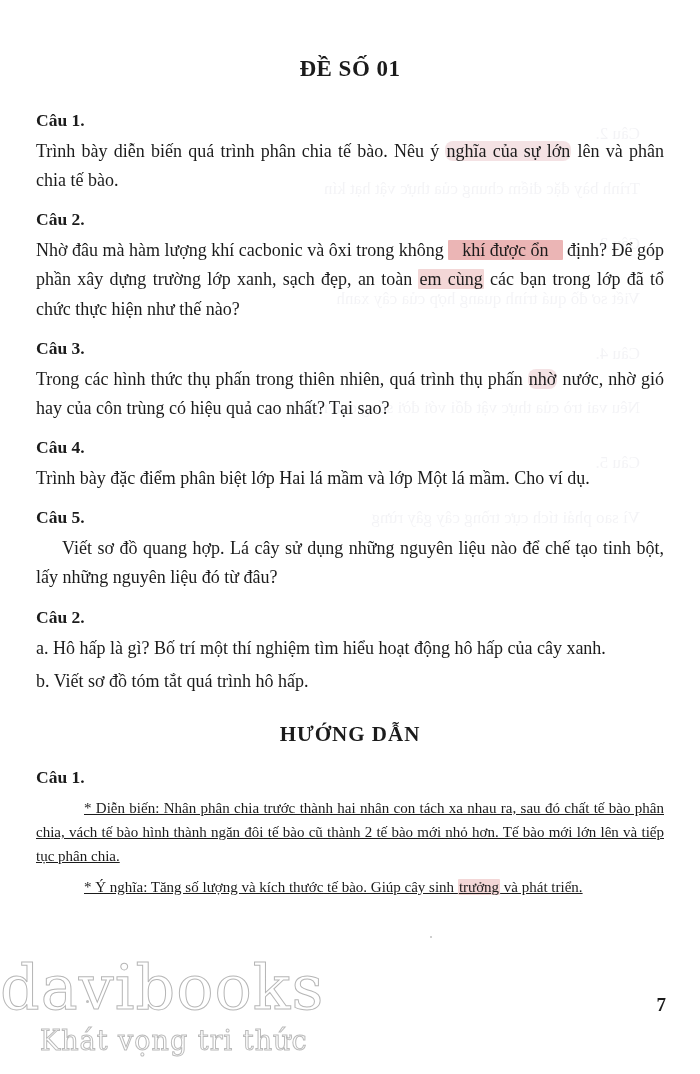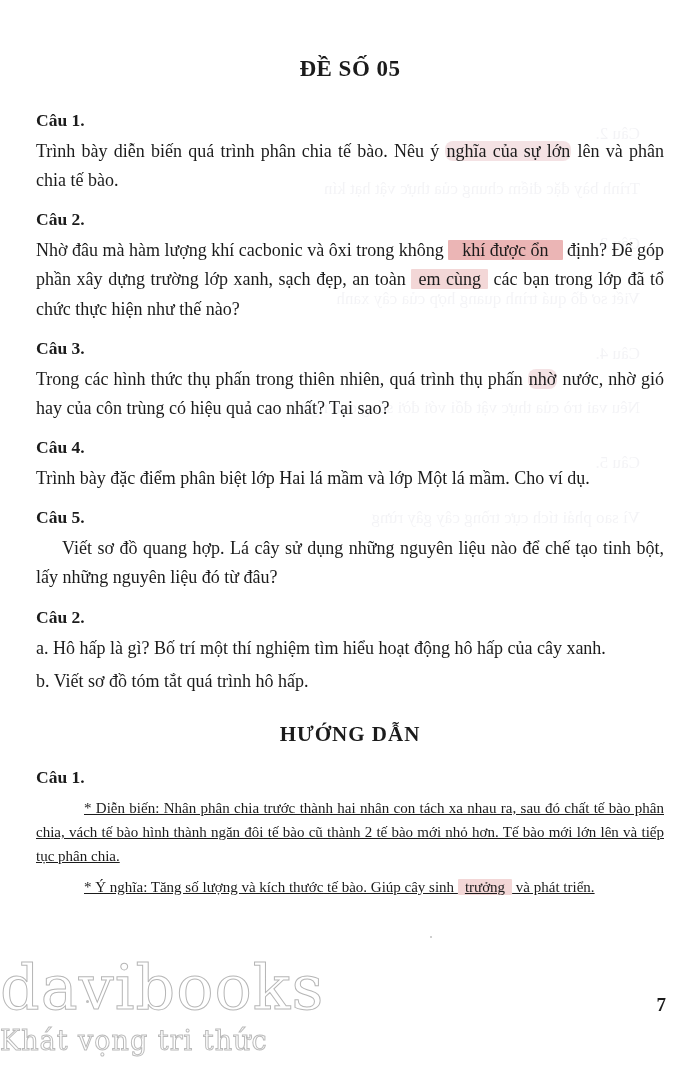--- a/index.html
+++ b/index.html
@@ -58,21 +58,21 @@
   }
   .ans-body {
     font-size: 15px;
     line-height: 1.62;
     text-align: justify;
     margin: 0 0 6px 0;
     text-decoration: underline;
   }
   .hl {
     background: rgba(226, 160, 160, 0.42);
-    padding: 0 7px;
+    padding: 0 1px;
     border-radius: 1px;
   }
   .hl-strong {
     background: rgba(219, 120, 120, 0.55);
     padding: 0 14px;
     border-radius: 1px;
   }
   .hl-soft {
     background: rgba(230, 190, 195, 0.45);
     padding: 0 1px;
@@ -110,20 +110,21 @@
     letter-spacing: 1px;
     line-height: 1;
   }
   .wm-sub {
     font-family: "DejaVu Serif", serif;
     font-size: 27px;
     color: transparent;
     -webkit-text-stroke: 1px rgba(90, 90, 90, 0.42);
     letter-spacing: 1px;
     margin-top: 6px;
+    padding-left: 40px;
   }
   .page-number {
     position: absolute;
     right: 34px;
     bottom: 58px;
     font-size: 19px;
     font-weight: bold;
     color: #1b1b1b;
   }
   .speck {
@@ -143,21 +144,21 @@
     <div>Câu 2.</div>
     <div>Trình bày đặc điểm chung của thực vật hạt kín</div>
     <div>Câu 3.</div>
     <div>Viết sơ đồ quá trình quang hợp của cây xanh</div>
     <div>Câu 4.</div>
     <div>Nêu vai trò của thực vật đối với đời sống con người</div>
     <div>Câu 5.</div>
     <div>Vì sao phải tích cực trồng cây gây rừng</div>
   </div>
 
-  <div class="page-title">ĐỀ SỐ 05</div>
+  <div class="page-title">ĐỀ SỐ 01</div>
 
   <div class="q-label">Câu 1.</div>
   <div class="q-body">
     <span>Trình bày diễn biến quá trình phân chia tế bào. Nêu ý </span><span class="hl-soft">nghĩa của sự lớn</span><span> lên và phân chia tế bào.</span>
   </div>
 
   <div class="q-label">Câu 2.</div>
   <div class="q-body">
     <span>Nhờ đâu mà hàm lượng khí cacbonic và ôxi trong không </span><span class="hl-strong">khí được ổn</span><span> định? Để góp phần xây dựng trường lớp xanh, sạch đẹp, an toàn </span><span class="hl">em cùng</span><span> các bạn trong lớp đã tổ chức thực hiện như thế nào?</span>
   </div>

